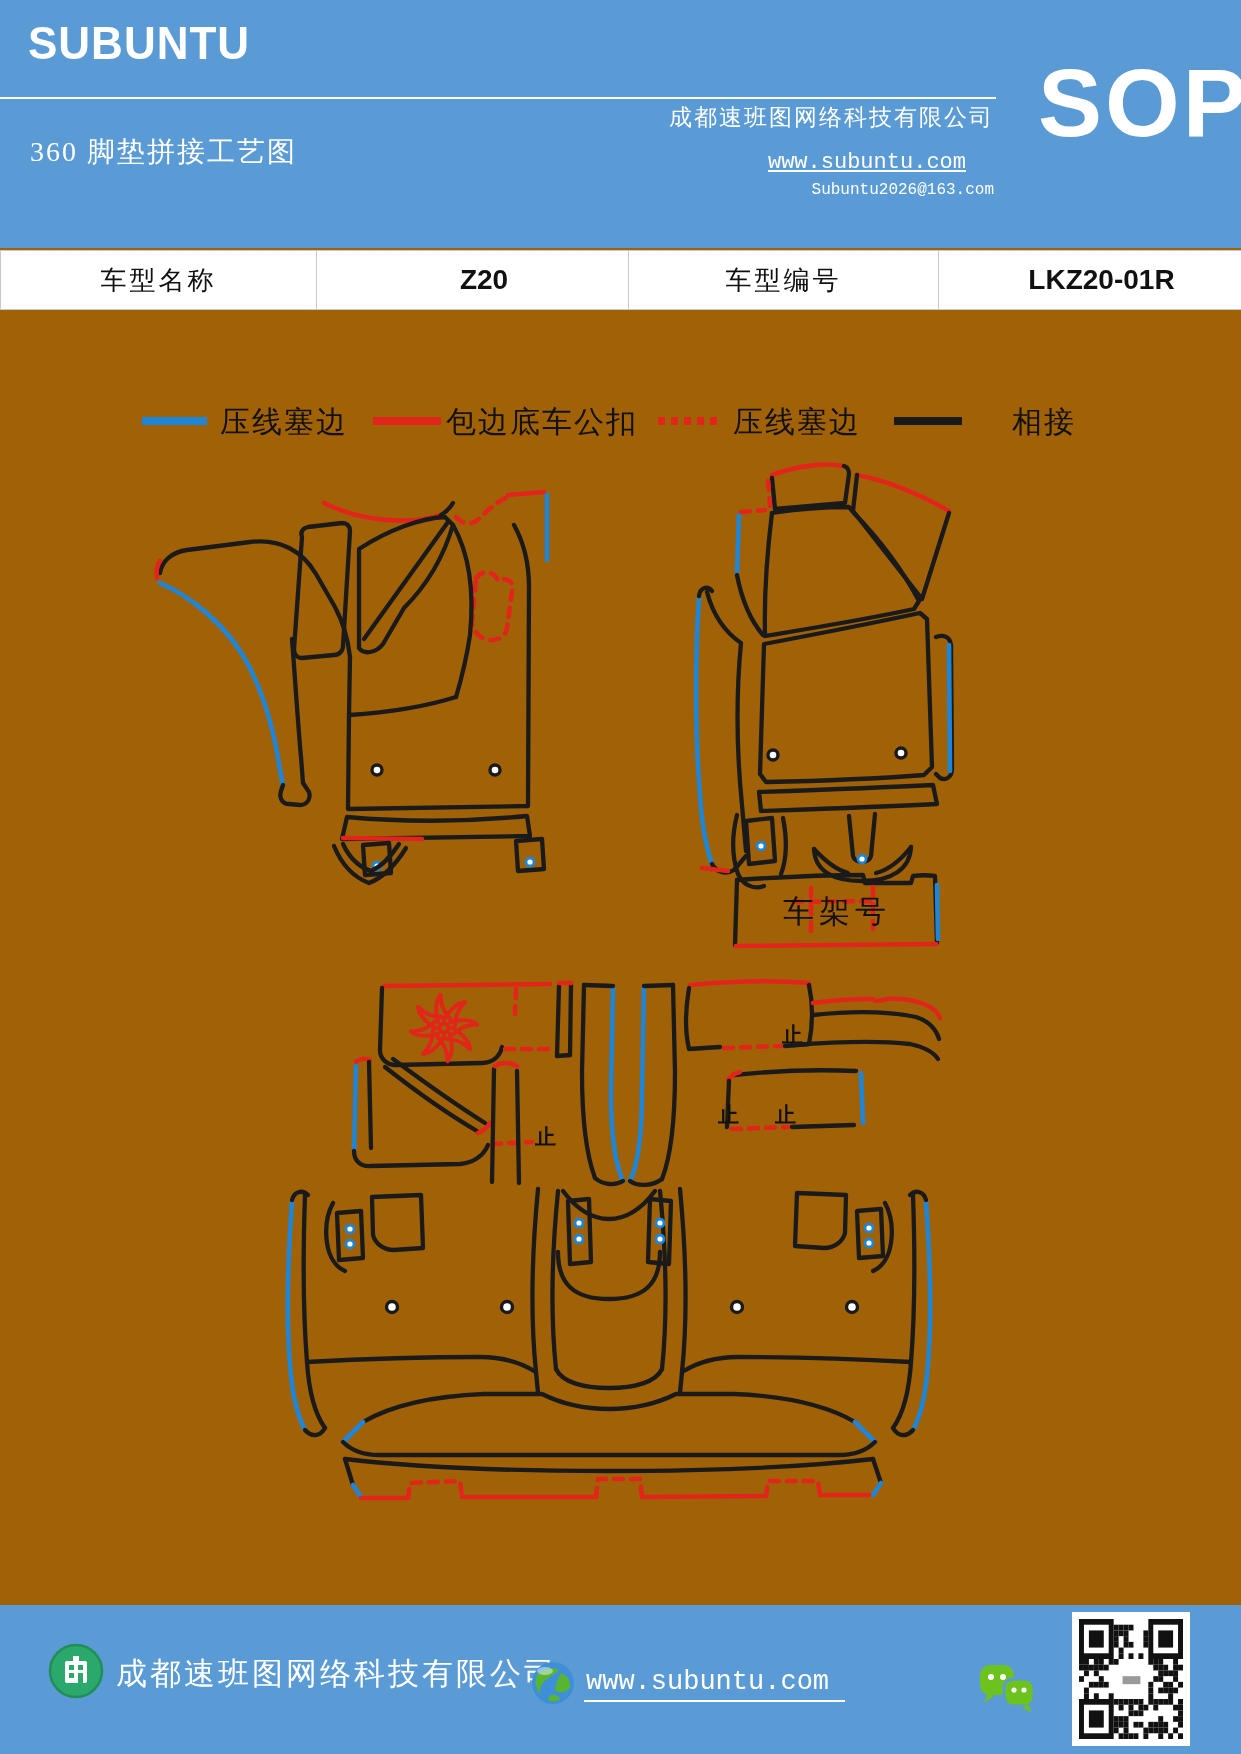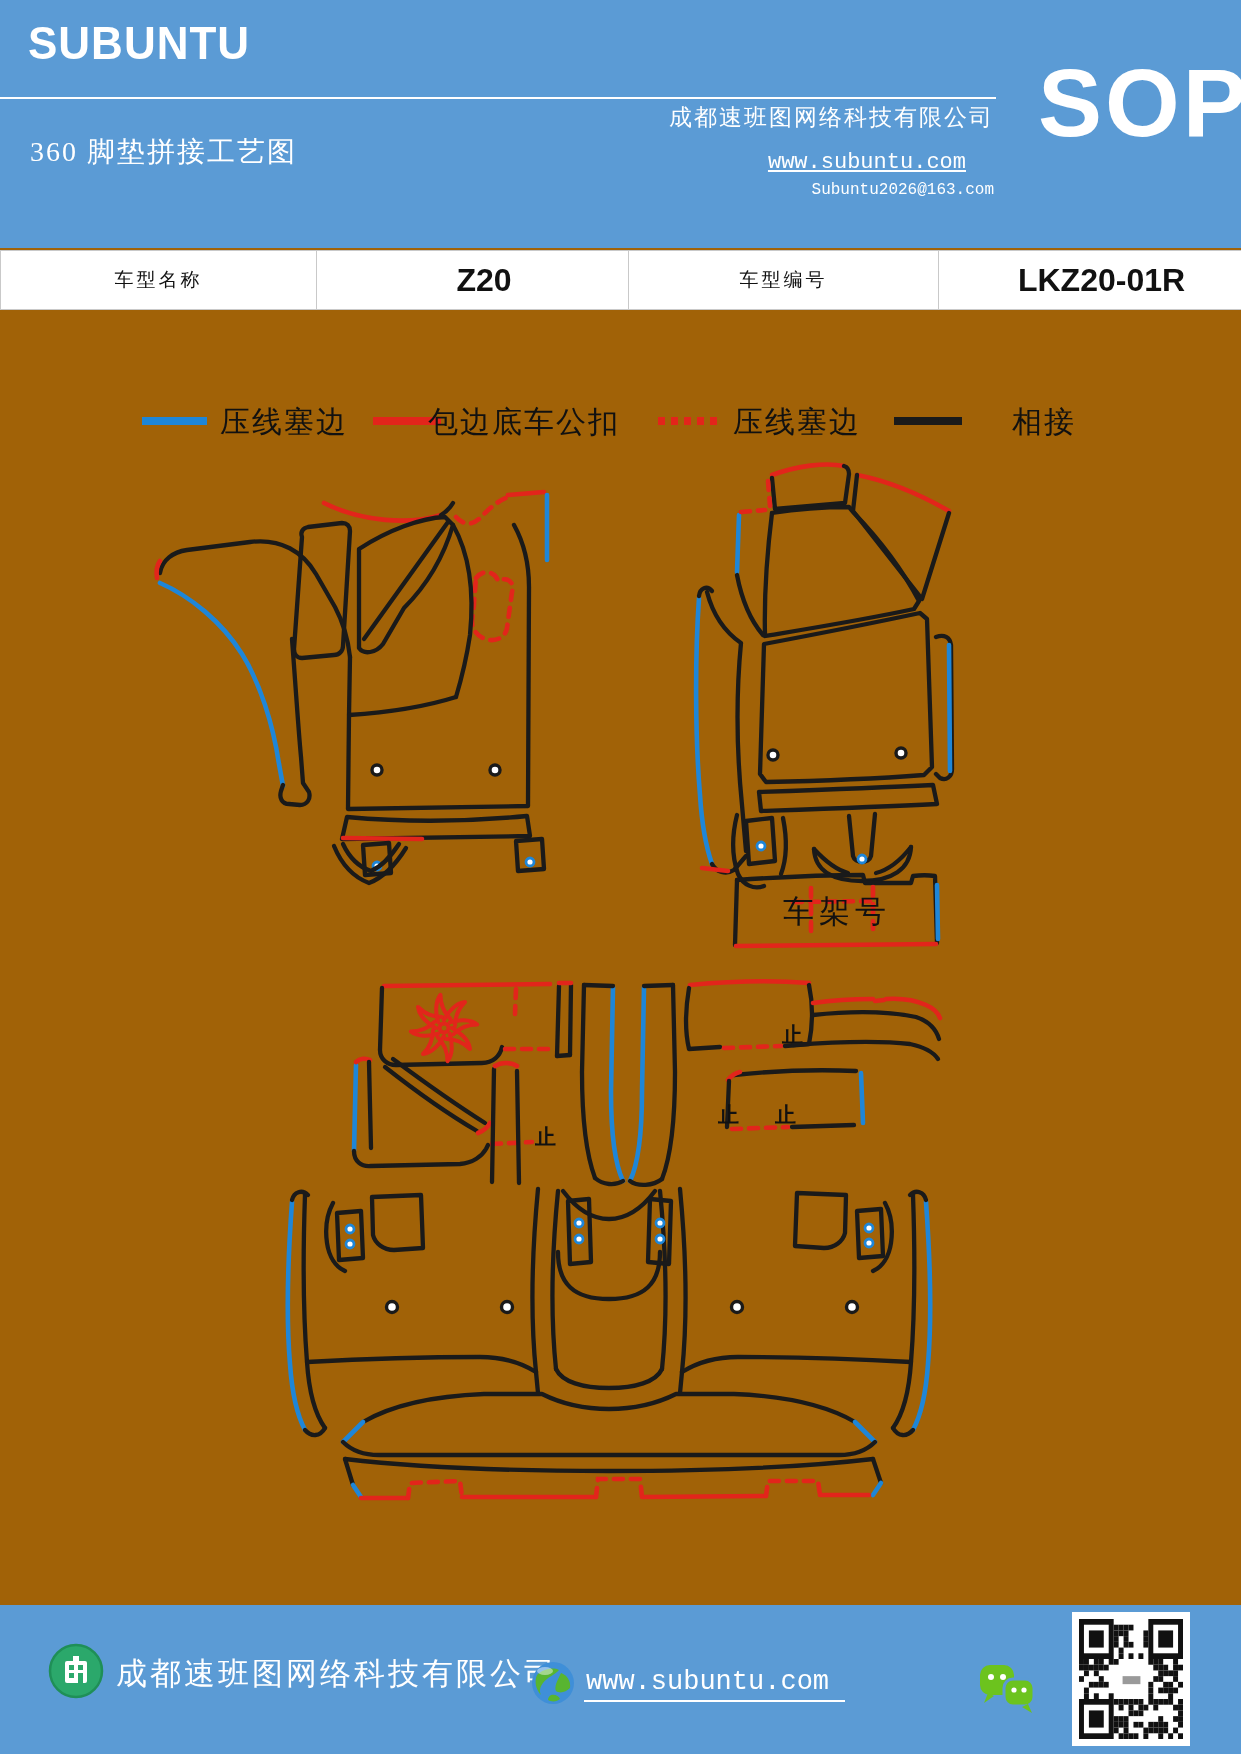--- a/index.html
+++ b/index.html
@@ -14,22 +14,22 @@
   .hdr-right{position:absolute;left:560px;top:0;width:434px;text-align:right;color:#fff;}
   .hdr-company{position:absolute;right:0;top:102px;font-size:23px;letter-spacing:2px;white-space:nowrap;}
   .hdr-web{position:absolute;right:28px;top:150px;font-size:22px;font-family:"Liberation Mono",monospace;
            color:#fff;text-decoration:underline;white-space:nowrap;}
   .hdr-mail{position:absolute;right:0;top:181px;font-size:16px;font-family:"Liberation Mono",monospace;white-space:nowrap;}
   .sop{position:absolute;left:1038px;top:48px;color:#fff;font-family:"Liberation Sans",sans-serif;
        font-weight:700;font-size:96px;letter-spacing:3px;}
   
   .tbl{position:absolute;left:0;top:250px;width:1241px;border-collapse:collapse;table-layout:fixed;}
   .tbl td{border:1px solid #c9c9c9;height:56px;text-align:center;vertical-align:middle;background:#fff;}
-  .tbl td.lab{font-size:19px;letter-spacing:3px;margin-top:32px;}
-  .tbl td.val{font-family:"Liberation Sans",sans-serif;font-weight:700;font-size:32px;padding-left:24px;}
+  .tbl td.lab{font-size:26px;letter-spacing:3px;margin-top:32px;}
+  .tbl td.val{font-family:"Liberation Sans",sans-serif;font-weight:700;font-size:28px;padding-left:24px;}
   
   .lg-sw{position:absolute;height:8px;}
   .sw-blue{background:var(--line-blue,#1E86D8);}
   .sw-red{background:var(--line-red,#E2251B);}
   .sw-black{background:var(--line-black,#1A1A1A);}
   .sw-dot{background:repeating-linear-gradient(90deg,var(--line-red,#E2251B) 0 7px,transparent 7px 13px);}
   .lg-lb{position:absolute;top:402px;font-size:30px;letter-spacing:2px;}
   
   svg.diag{position:absolute;overflow:visible;}
   .k{fill:none;stroke:var(--line-black,#1A1A1A);stroke-width:4.3;stroke-linecap:round;stroke-linejoin:round;}
@@ -80,21 +80,21 @@
       <td class="lab">车型编号</td>
       <td class="val">LKZ20-01R</td>
     </tr>
   </tbody>
     </table>
 
   <div>
     <div class="lg-sw sw-blue" style="left:142px;top:417px;width:65px;"></div>
     <div class="lg-lb" style="left:220px;text-align:center;">压线塞边</div>
     <div class="lg-sw sw-red" style="left:373px;top:417px;width:68px;"></div>
-    <div class="lg-lb" style="left:428px;">包边底车公扣</div>
+    <div class="lg-lb" style="left:446px;">包边底车公扣</div>
     <div class="lg-sw sw-dot" style="left:658px;top:417px;width:62px;"></div>
     <div class="lg-lb" style="left:733px;">压线塞边</div>
     <div class="lg-sw sw-black" style="left:894px;top:417px;width:68px;"></div>
     <div class="lg-lb" style="left:1012px;">相接</div>
   </div>
 
   <svg class="diag" style="left:140px;top:425px;" width="430" height="465" viewBox="0 0 430 465">
     <g>
       <path class="r" d="M184,78 C222,97 270,100 301,90"></path>
       <path class="k" d="M301,90 C306,87 310,83 313,78"></path>

